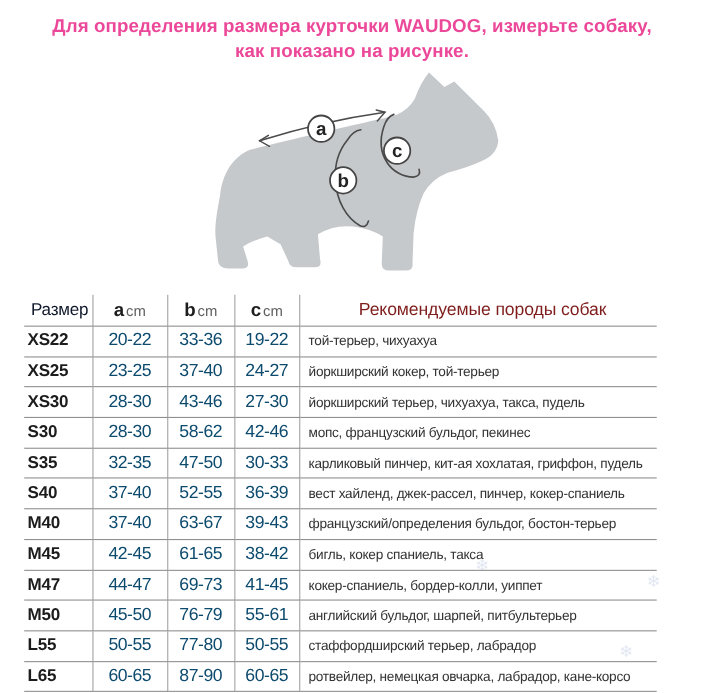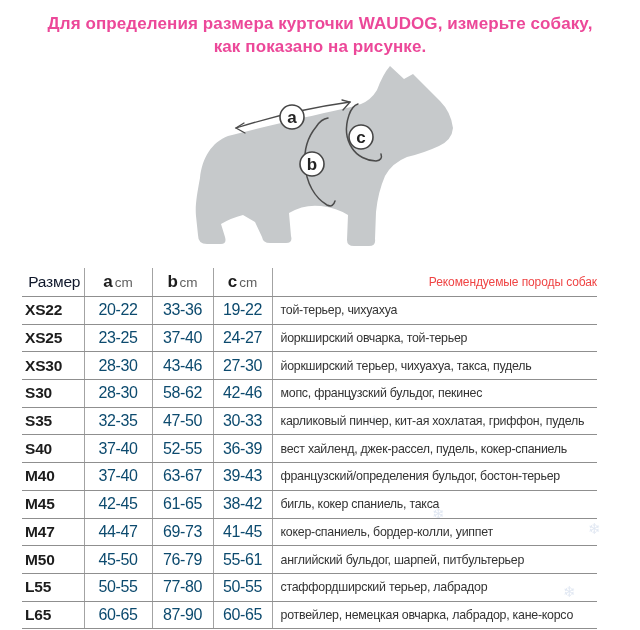--- a/index.html
+++ b/index.html
@@ -43,21 +43,21 @@
   .size-table tbody td{height:26.7px;}
 
   th.col-size{
     text-align:center;padding-left:3px;font-size:15.5px;color:#0f172a;
     letter-spacing:-0.2px;
   }
   th.col-a,th.col-b,th.col-c{font-size:14px;color:#555;}
   th .mletter{font-weight:700;font-size:17px;color:#1d1d1d;letter-spacing:-0.2px;}
   th .unit{margin-left:2px;font-size:13.5px;color:#5f5f5f;}
   th.col-breeds{
-    text-align:right;padding-left:8px;font-size:12px;color:#ef4444;
+    text-align:center;padding-left:8px;font-size:16px;color:#7f1d1d;
     letter-spacing:-0.1px;
   }
 
   td.col-size{
     font-weight:700;font-size:15.5px;color:#1c1c1c;
     text-align:left;padding-left:3px;letter-spacing:-0.2px;
   }
   td.col-a,td.col-b,td.col-c{
     text-align:center;font-size:16px;color:#0c4a6e;letter-spacing:-0.4px;
   }
@@ -152,21 +152,21 @@
           <td class="col-a">20-22</td>
           <td class="col-b">33-36</td>
           <td class="col-c">19-22</td>
           <td class="col-breeds">той-терьер, чихуахуа</td>
         </tr>
         <tr>
           <td class="col-size">XS25</td>
           <td class="col-a">23-25</td>
           <td class="col-b">37-40</td>
           <td class="col-c">24-27</td>
-          <td class="col-breeds">йоркширский овчарка, той-терьер</td>
+          <td class="col-breeds">йоркширский кокер, той-терьер</td>
         </tr>
         <tr>
           <td class="col-size">XS30</td>
           <td class="col-a">28-30</td>
           <td class="col-b">43-46</td>
           <td class="col-c">27-30</td>
           <td class="col-breeds">йоркширский терьер, чихуахуа, такса, пудель</td>
         </tr>
         <tr>
           <td class="col-size">S30</td>
@@ -180,21 +180,21 @@
           <td class="col-a">32-35</td>
           <td class="col-b">47-50</td>
           <td class="col-c">30-33</td>
           <td class="col-breeds">карликовый пинчер, кит-ая хохлатая, гриффон, пудель</td>
         </tr>
         <tr>
           <td class="col-size">S40</td>
           <td class="col-a">37-40</td>
           <td class="col-b">52-55</td>
           <td class="col-c">36-39</td>
-          <td class="col-breeds">вест хайленд, джек-рассел, пудель, кокер-спаниель</td>
+          <td class="col-breeds">вест хайленд, джек-рассел, пинчер, кокер-спаниель</td>
         </tr>
         <tr>
           <td class="col-size">M40</td>
           <td class="col-a">37-40</td>
           <td class="col-b">63-67</td>
           <td class="col-c">39-43</td>
           <td class="col-breeds">французский/определения бульдог, бостон-терьер</td>
         </tr>
         <tr>
           <td class="col-size">M45</td>

